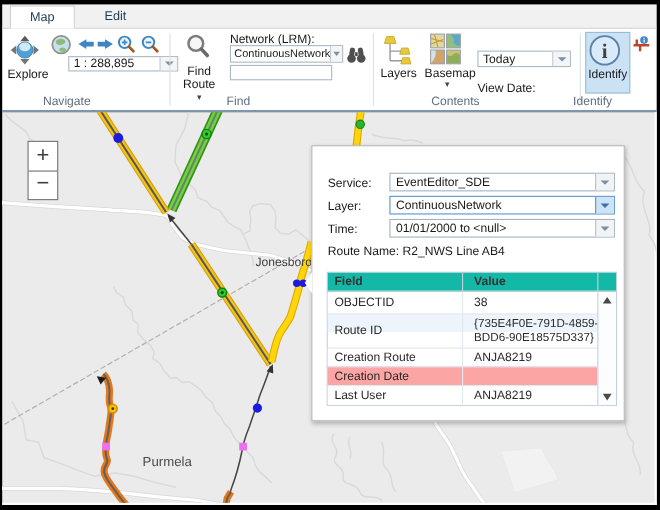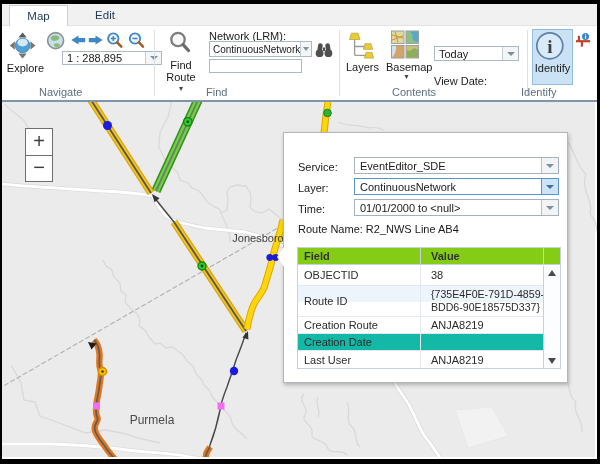--- a/index.html
+++ b/index.html
@@ -244,40 +244,40 @@
         </div>
       <div class="dlbl" style="left:14px; top:70px;">Time:</div>
       <div class="dcombo" style="top:66px;">
           <div class="txt">01/01/2000 to &lt;null&gt;</div>
           <div class="dd">
             <div class="arr"></div>
           </div>
         </div>
       <div class="dlbl" style="left:14px; top:90px;">Route Name: R2_NWS Line AB4</div>
       <div style="position:absolute; left:13px; top:114px; width:264px; height:122px; border:1px solid #c3d0dd; font-size:11px; color:#2a2a2a;">
-        <div style="position:absolute; left:0; top:0; width:262px; height:17px; background:#84cc16; border-bottom:1px solid #c3d0dd; font-weight:bold; color:#333;">
+        <div style="position:absolute; left:0; top:0; width:262px; height:17px; background:#14b8a6; border-bottom:1px solid #c3d0dd; font-weight:bold; color:#333;">
           <span style="position:absolute; left:6px; top:2px;">Field</span>
           <span style="position:absolute; left:133px; top:2px;">Value</span>
           <div style="position:absolute; left:122px; top:0; width:1px; height:17px; background:#c3d0dd;"></div>
           <div style="position:absolute; left:245px; top:0; width:1px; height:17px; background:#c3d0dd;"></div>
         </div>
         <div style="position:absolute; left:0; top:18px; width:245px; height:102px;">
           <div style="position:absolute; left:0; top:0; width:100%; height:19px; background:#fff;">
             <span style="position:absolute; left:6px; top:3px;">OBJECTID</span>
               <span style="position:absolute; left:133px; top:3px;">38</span>
             </div>
           <div style="position:absolute; left:0; top:19px; width:100%; height:17px; background:#eef4fb; border-top:1px solid #e2e8ee;">
             <span style="position:absolute; left:6px; top:9px;">Route ID</span>
             <span style="position:absolute; left:133px; top:2px; line-height:13px; white-space:nowrap; font-size:10.6px;">{735E4F0E-791D-4859-<br>BDD6-90E18575D337}</span>
             </div>
           <div style="position:absolute; left:0; top:50px; width:100%; height:17px; background:#fff; border-top:1px solid #e2e8ee;">
             <span style="position:absolute; left:6px; top:2px;">Creation Route</span>
               <span style="position:absolute; left:133px; top:2px;">ANJA8219</span>
             </div>
-          <div style="position:absolute; left:0; top:67px; width:100%; height:17px; background:#14b8a6; border-top:1px solid #e2e8ee;">
+          <div style="position:absolute; left:0; top:67px; width:100%; height:17px; background:#fca5a5; border-top:1px solid #e2e8ee;">
             <span style="position:absolute; left:6px; top:2px;">Creation Date</span>
             </div>
           <div style="position:absolute; left:0; top:84px; width:100%; height:18px; background:#fff; border-top:1px solid #e2e8ee;">
             <span style="position:absolute; left:6px; top:3px;">Last User</span>
               <span style="position:absolute; left:133px; top:3px;">ANJA8219</span>
             </div>
           <div style="position:absolute; left:122px; top:0; width:1px; height:102px; background:#e2e8ee;"></div>
         </div>
         <div style="position:absolute; left:245px; top:18px; width:17px; height:102px; background:#fcfdfe; border-left:1px solid #c3d0dd;">
           <div style="position:absolute; left:4px; top:4px; width:0; height:0; border-left:4px solid transparent; border-right:4px solid transparent; border-bottom:6px solid #4a4a4a;"></div>

